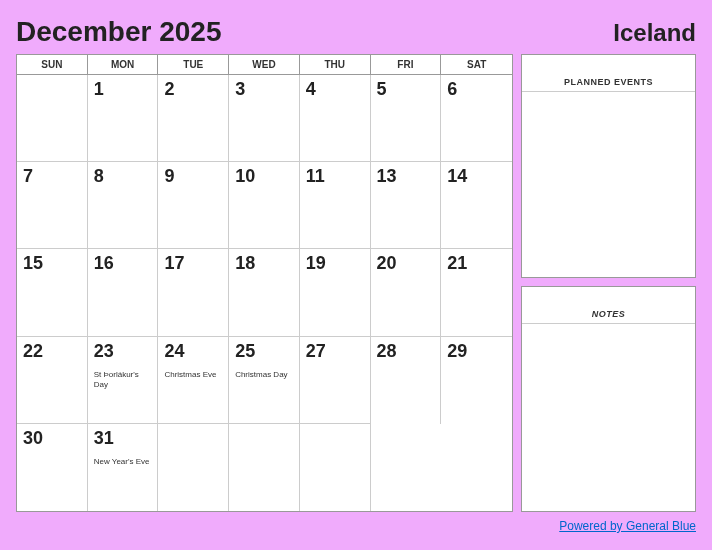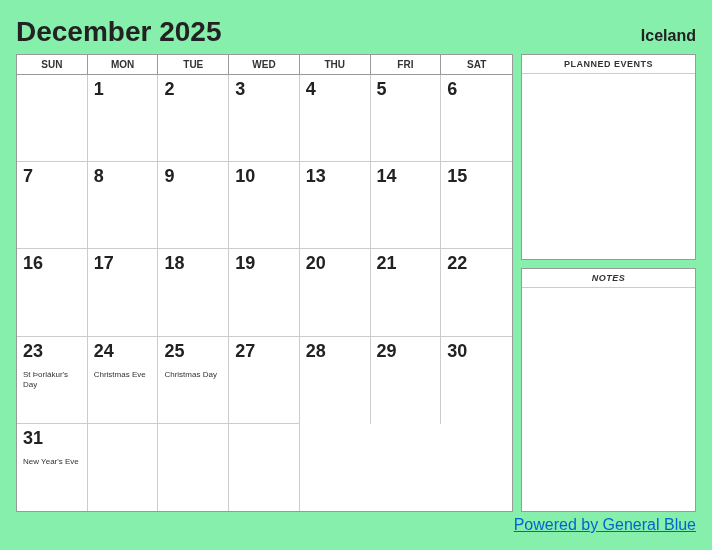--- a/index.html
+++ b/index.html
@@ -7,40 +7,40 @@
       font-family: Arial, sans-serif;
       background: #f0f0f0;
       display: flex;
       justify-content: center;
       align-items: center;
       width: 712px;
       height: 550px;
       overflow: hidden;
     }
     .page {
-      background: #86efac;
+      background: #f0abfc;
       width: 712px;
       height: 550px;
       padding: 16px;
       display: flex;
       flex-direction: column;
     }
     .header {
       display: flex;
       justify-content: space-between;
       align-items: baseline;
       margin-bottom: 6px;
     }
     .month-title {
       font-size: 28px;
       font-weight: bold;
       color: #222;
     }
     .country-name {
-      font-size: 16px;
+      font-size: 24px;
       font-weight: bold;
       color: #222;
     }
     .main-area {
       display: flex;
       flex: 1;
       gap: 8px;
     }
     .calendar-section {
       flex: 1;
@@ -112,36 +112,37 @@
       background: #fff;
     }
     .sidebar-box-title {
       font-size: 9px;
       font-weight: bold;
       text-align: center;
       padding: 4px;
       border-bottom: 1px solid #ccc;
       color: #333;
       letter-spacing: 0.5px;
+      margin-top: 18px;
     }
     .sidebar-box-content {
       min-height: 120px;
     }
     .planned-events-box .sidebar-box-content {
       min-height: 185px;
     }
     .notes-box .sidebar-box-content {
       min-height: 120px;
     }
     .footer {
       text-align: right;
       margin-top: 4px;
     }
     .footer a {
-      font-size: 16px;
+      font-size: 12px;
       color: #0066cc;
       text-decoration: underline;
     }
     .notes-box {
       flex: 1;
       font-style: italic;
     }
   </style>
 </head>
 <body>
@@ -192,20 +193,23 @@
         <div class="calendar-cell">
             <span class="cell-number">8</span>
           </div>
         <div class="calendar-cell">
             <span class="cell-number">9</span>
           </div>
         <div class="calendar-cell">
             <span class="cell-number">10</span>
           </div>
         <div class="calendar-cell">
+            <span class="cell-number">11</span>
+          </div>
+        <div class="calendar-cell">
             <span class="cell-number">13</span>
           </div>
 
         <div class="calendar-cell">
             <span class="cell-number">14</span>
           </div>
         <div class="calendar-cell">
             <span class="cell-number">15</span>
           </div>
         <div class="calendar-cell">

